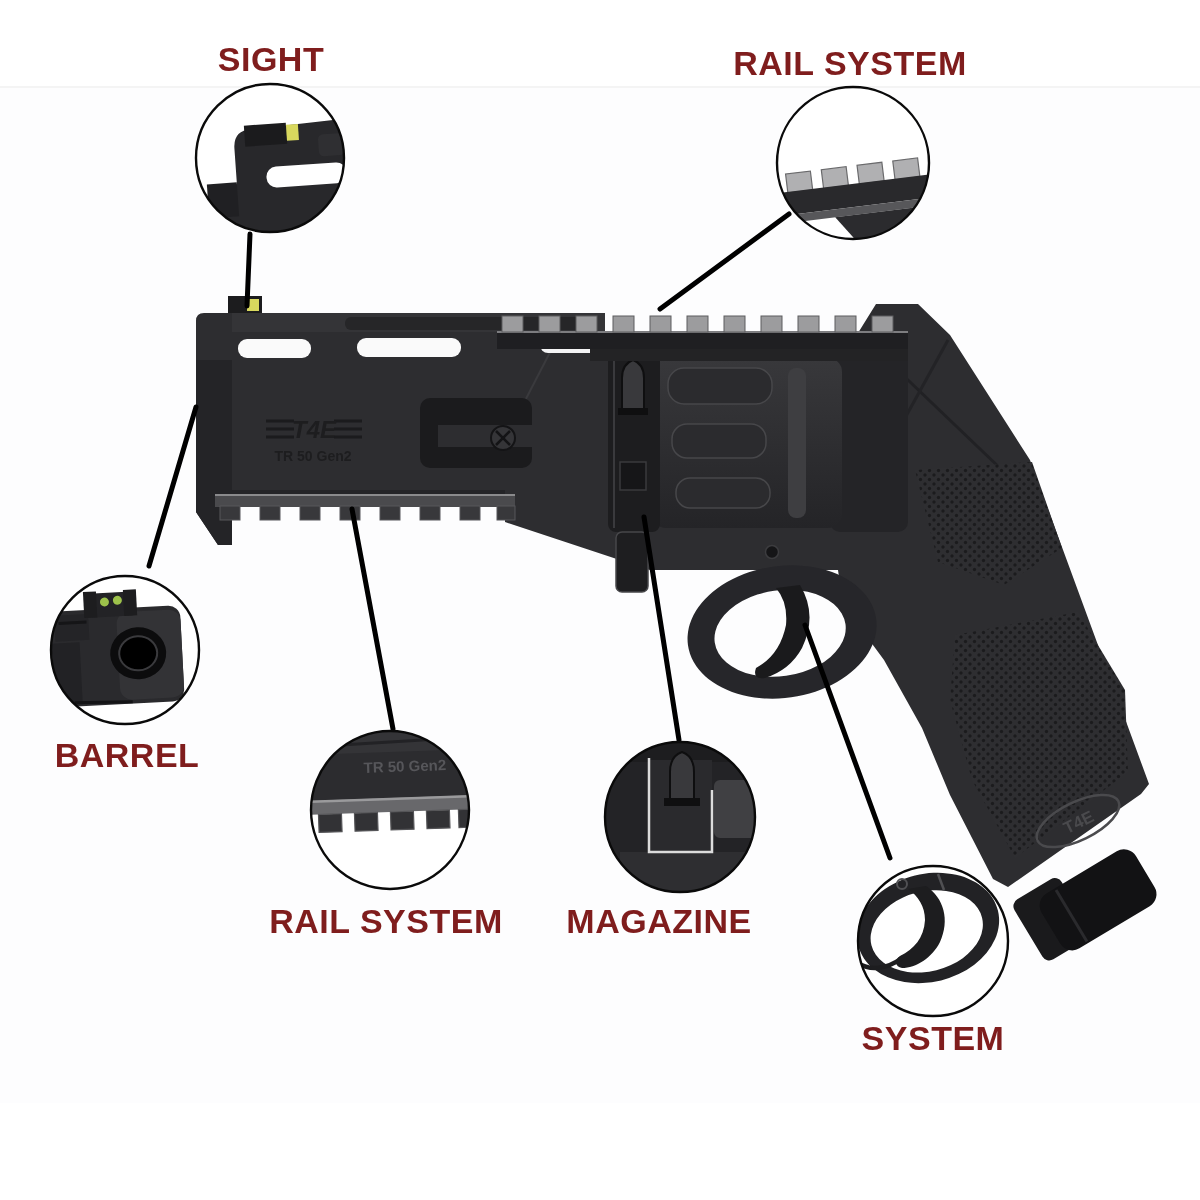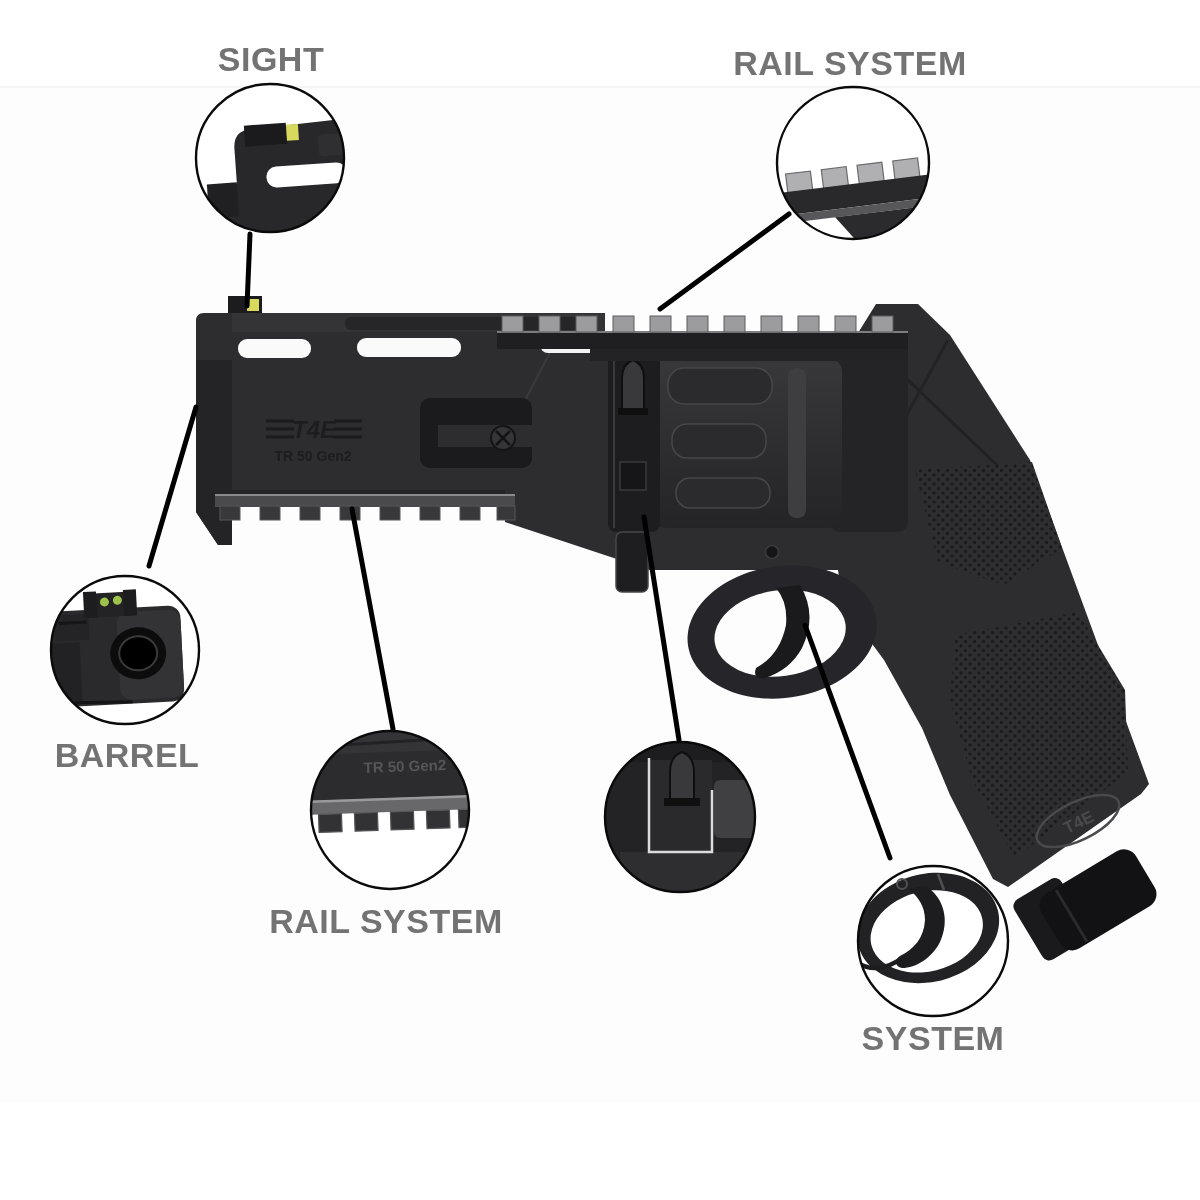--- a/index.html
+++ b/index.html
@@ -5,21 +5,21 @@
   html,body{margin:0;padding:0;background:#fff;}
   .stage{
     position:relative;width:1200px;height:1200px;background:#ffffff;overflow:hidden;
     font-family:"Liberation Sans",sans-serif;
   }
   .stage svg{position:absolute;left:0;top:0;}
   .part-label{
     position:absolute;transform:translateX(-50%);
     font-family:"Liberation Sans",sans-serif;
     font-weight:700;font-size:34px;letter-spacing:.5px;
-    color:#737373;white-space:nowrap;line-height:1;
+    color:#7f1d1d;white-space:nowrap;line-height:1;
   }
   .mark-text{font-family:"Liberation Sans",sans-serif;font-weight:700;}
 </style>
 </head>
 <body>
 
 <div class="stage">
 
 <svg width="1200" height="1200" viewBox="0 0 1200 1200">
   <defs>
@@ -289,15 +289,16 @@
       <path d="M902,958 C886,970 868,971 857,962" fill="none" stroke="#1d1d1f" stroke-width="4.5" stroke-linecap="round"></path>
     </g>
     <circle cx="933" cy="941" r="75" fill="none" stroke="#0a0a0a" stroke-width="2.4"></circle>
   </g>
 </svg>
 
 <div class="part-label" style="left:271px;top:42px;">SIGHT</div>
 <div class="part-label" style="left:850px;top:46px;">RAIL SYSTEM</div>
 <div class="part-label" style="left:127px;top:738px;text-align:center;">BARREL</div>
 <div class="part-label" style="left:386px;top:904px;">RAIL SYSTEM</div>
+<div class="part-label" style="left:659px;top:904px;">MAGAZINE</div>
 <div class="part-label" style="left:933px;top:1021px;">SYSTEM</div>
 
 </div>
 
 </body></html>

